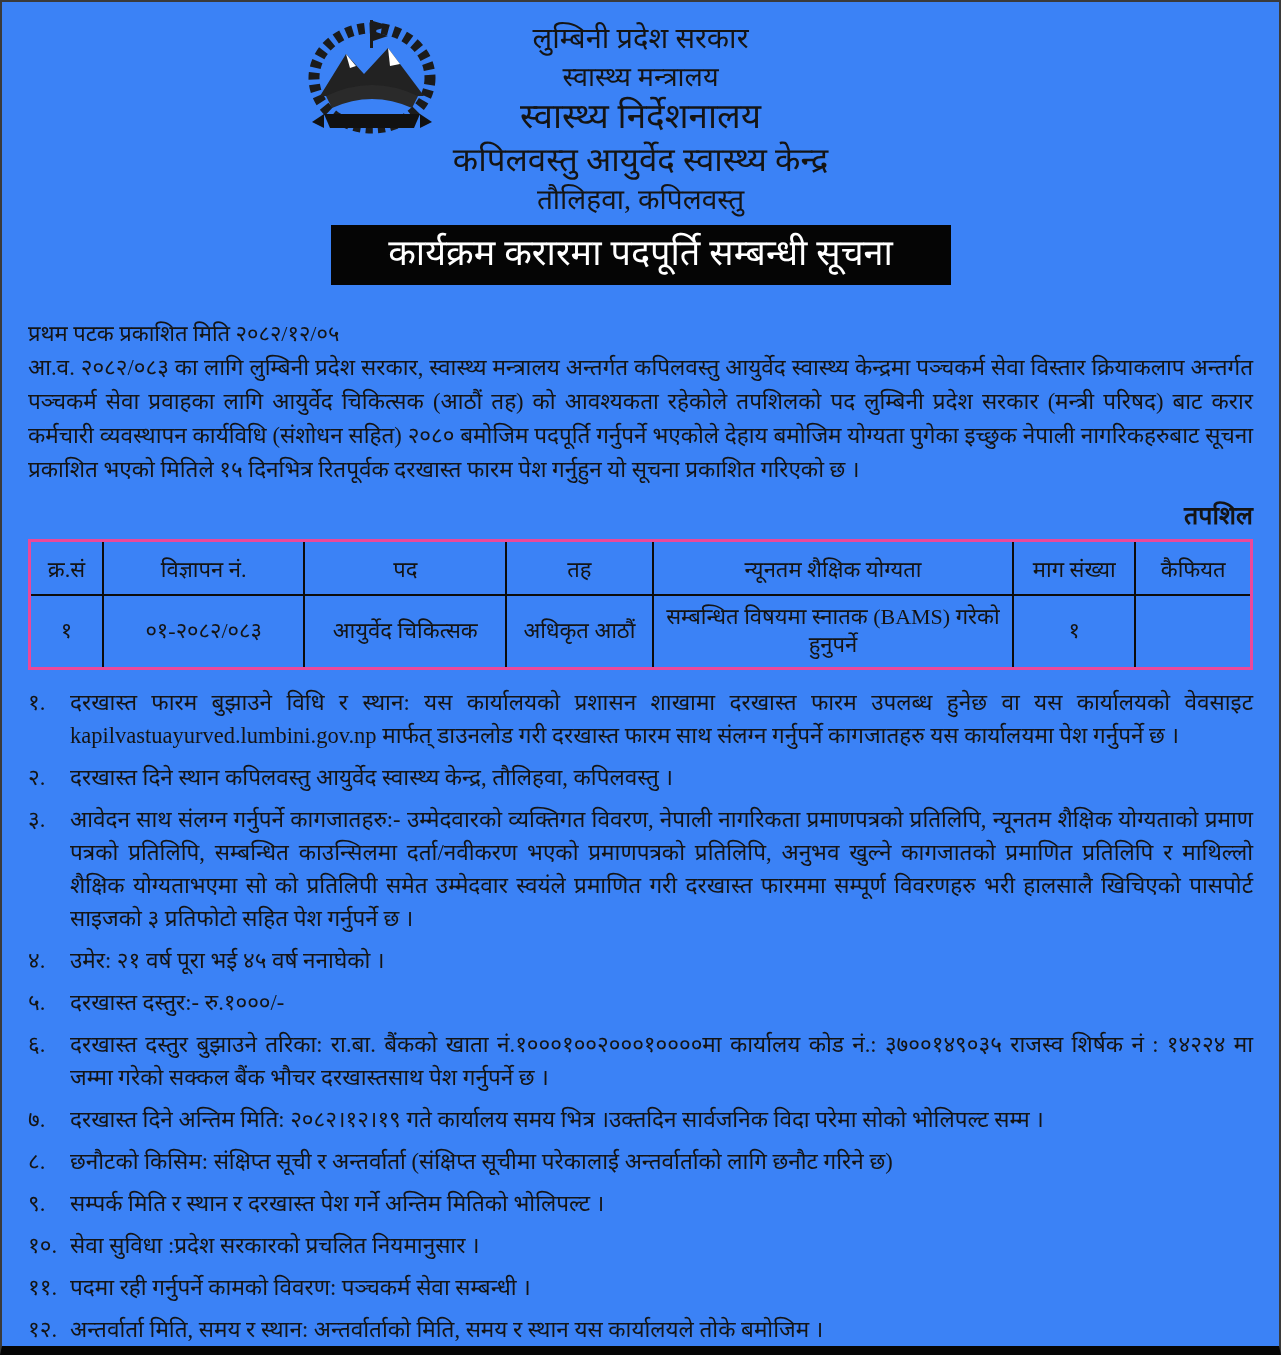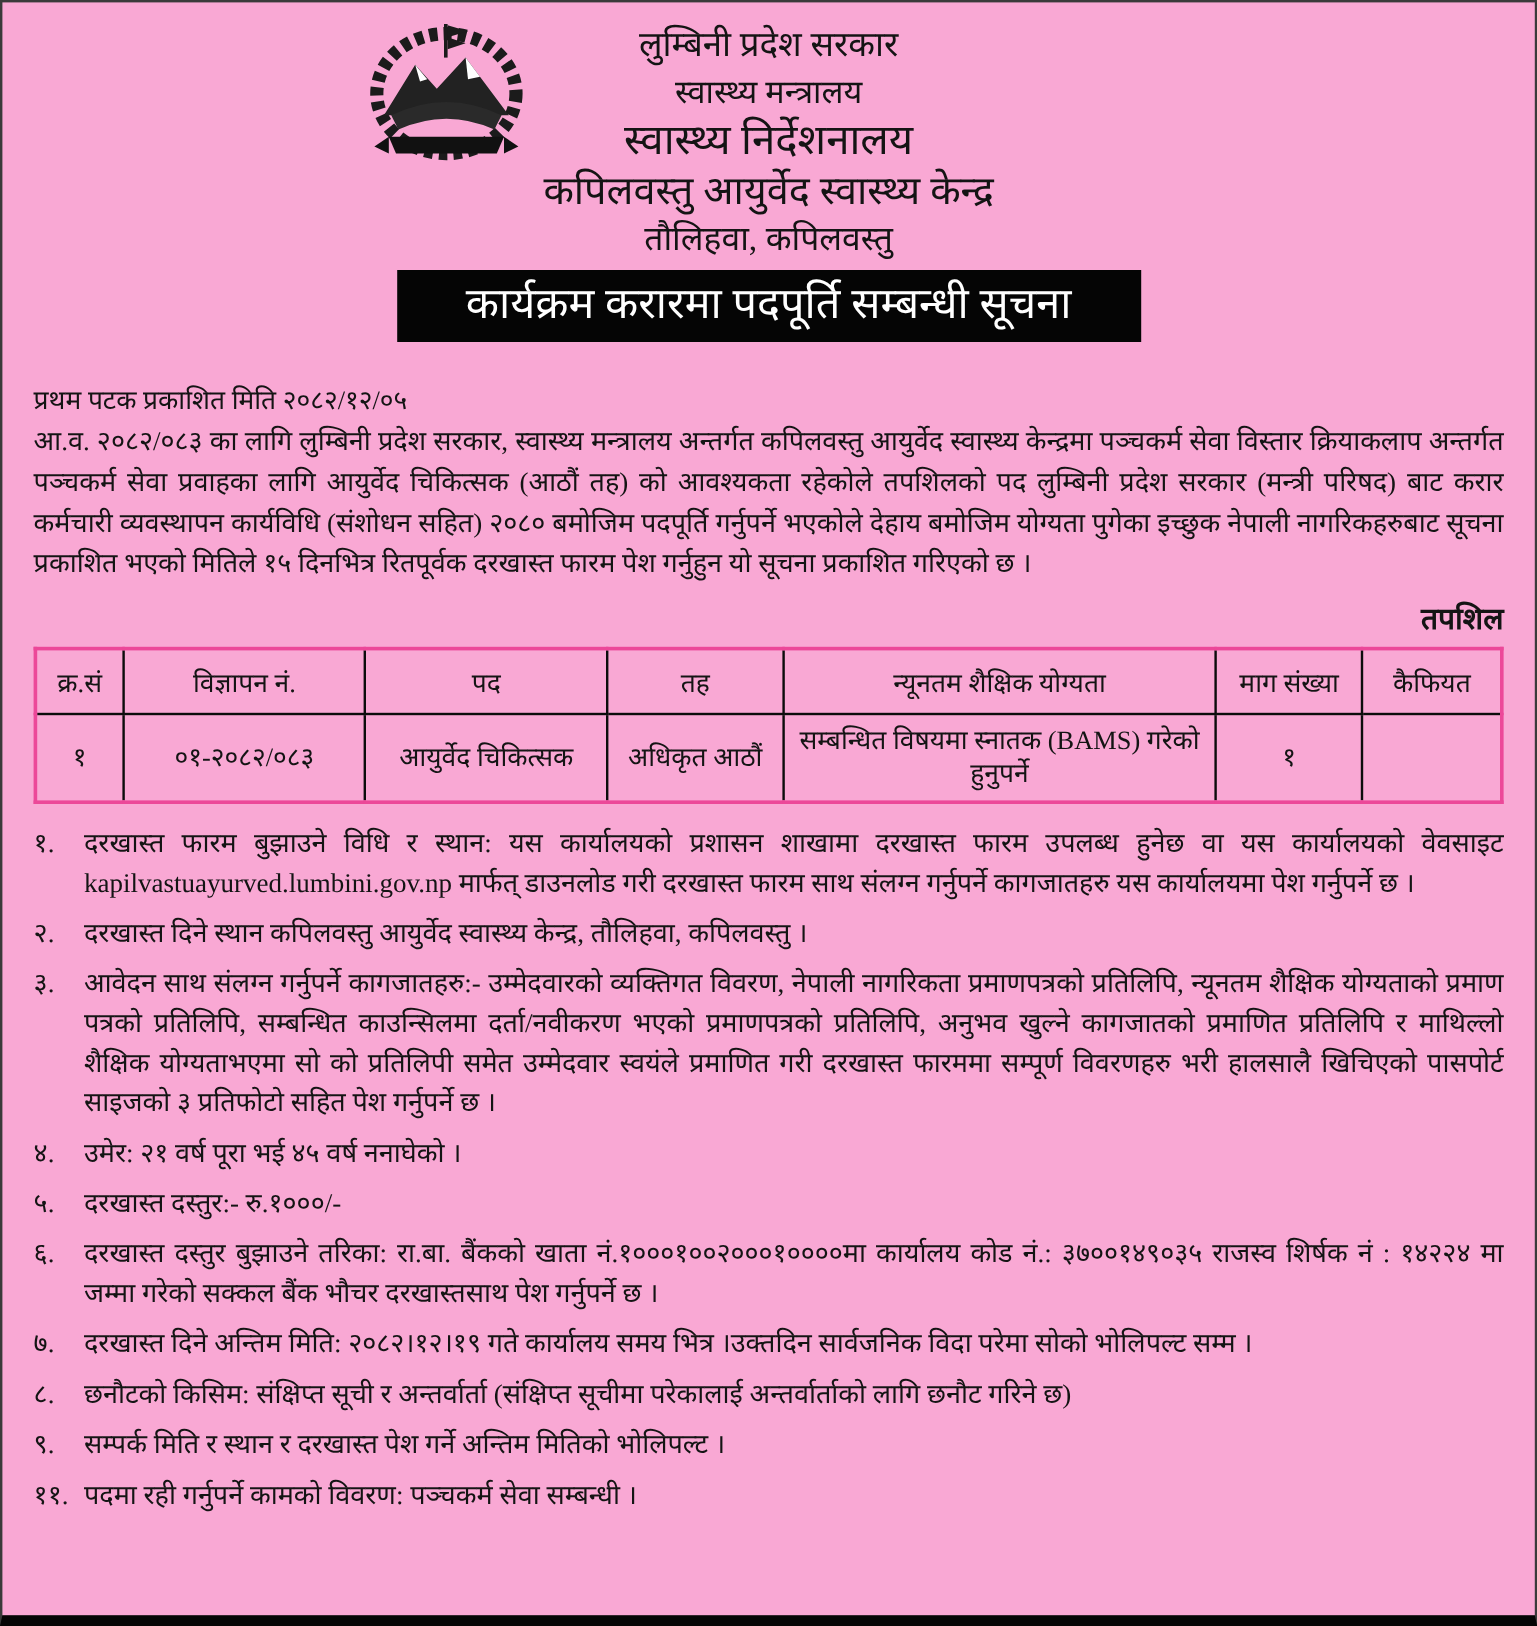--- a/index.html
+++ b/index.html
@@ -6,21 +6,21 @@
   html, body { background: #e8e8e8; }
   body {
     font-family: "Liberation Serif", "DejaVu Serif", serif;
     color: #141414;
   }
   .page {
     position: relative;
     width: 1281px;
     height: 1355px;
     margin: 0 auto;
-    background: #f9a8d4;
+    background: #3b82f6;
     border-top: 2px solid #3a3a3a;
     border-left: 2px solid #3a3a3a;
     border-right: 2px solid #3a3a3a;
     border-bottom: 9px solid #050505;
     padding: 12px 26px 6px 26px;
     overflow: hidden;
   }
   
   .header { position: relative; text-align: center; padding-top: 4px; }
   .emblem {
@@ -199,18 +199,26 @@
     </div>
     <div class="list-item">
       <span class="num">८.</span>
       <span class="txt">छनौटको किसिम: संक्षिप्त सूची र अन्तर्वार्ता (संक्षिप्त सूचीमा परेकालाई अन्तर्वार्ताको लागि छनौट गरिने छ)</span>
     </div>
     <div class="list-item">
       <span class="num">९.</span>
       <span class="txt">सम्पर्क मिति र स्थान र दरखास्त पेश गर्ने अन्तिम मितिको भोलिपल्ट ।</span>
     </div>
     <div class="list-item">
+      <span class="num">१०.</span>
+      <span class="txt">सेवा सुविधा :प्रदेश सरकारको प्रचलित नियमानुसार ।</span>
+    </div>
+    <div class="list-item">
       <span class="num">११.</span>
       <span class="txt">पदमा रही गर्नुपर्ने कामको विवरण: पञ्चकर्म सेवा सम्बन्धी ।</span>
     </div>
+    <div class="list-item">
+      <span class="num">१२.</span>
+      <span class="txt">अन्तर्वार्ता मिति, समय र स्थान: अन्तर्वार्ताको मिति, समय र स्थान  यस कार्यालयले तोके बमोजिम ।</span>
+    </div>
   </div>
 
 </div>
 
 </body></html>

